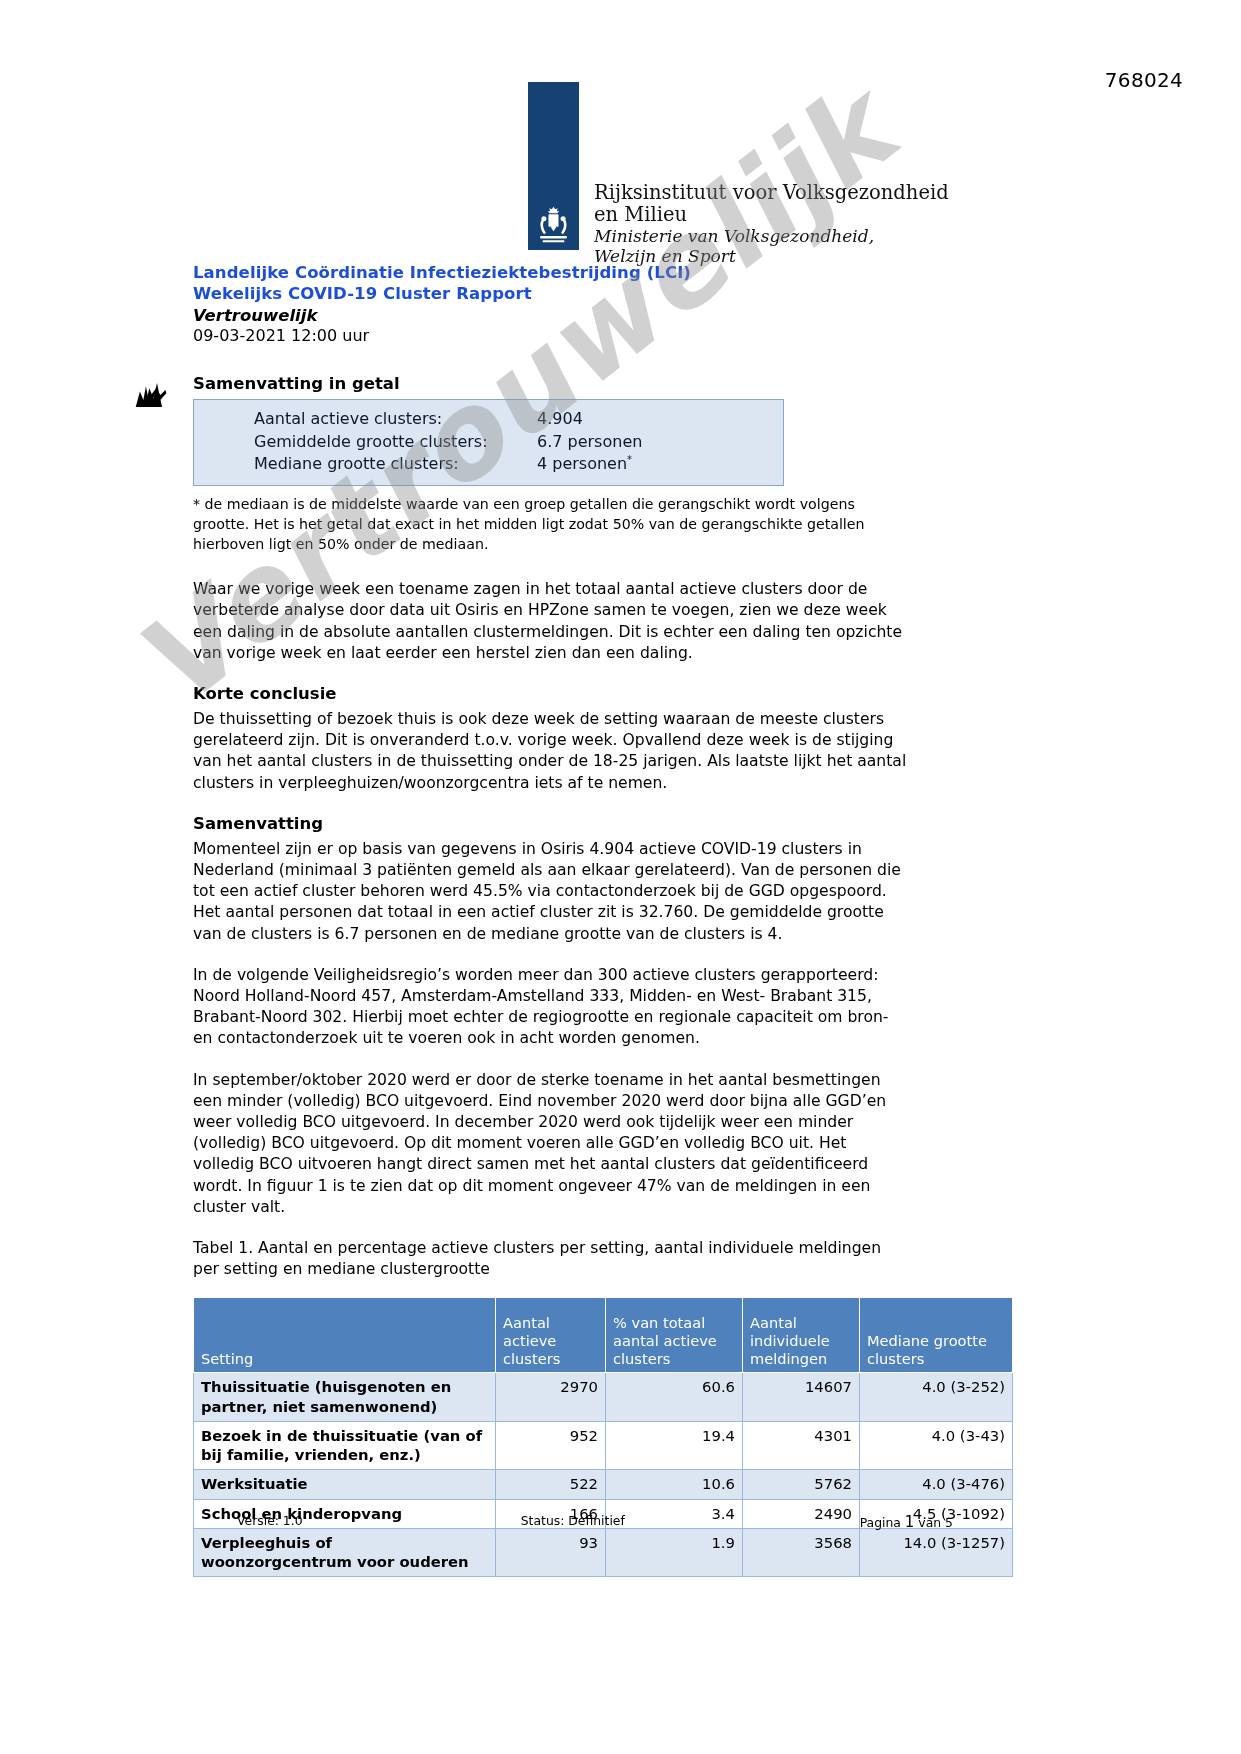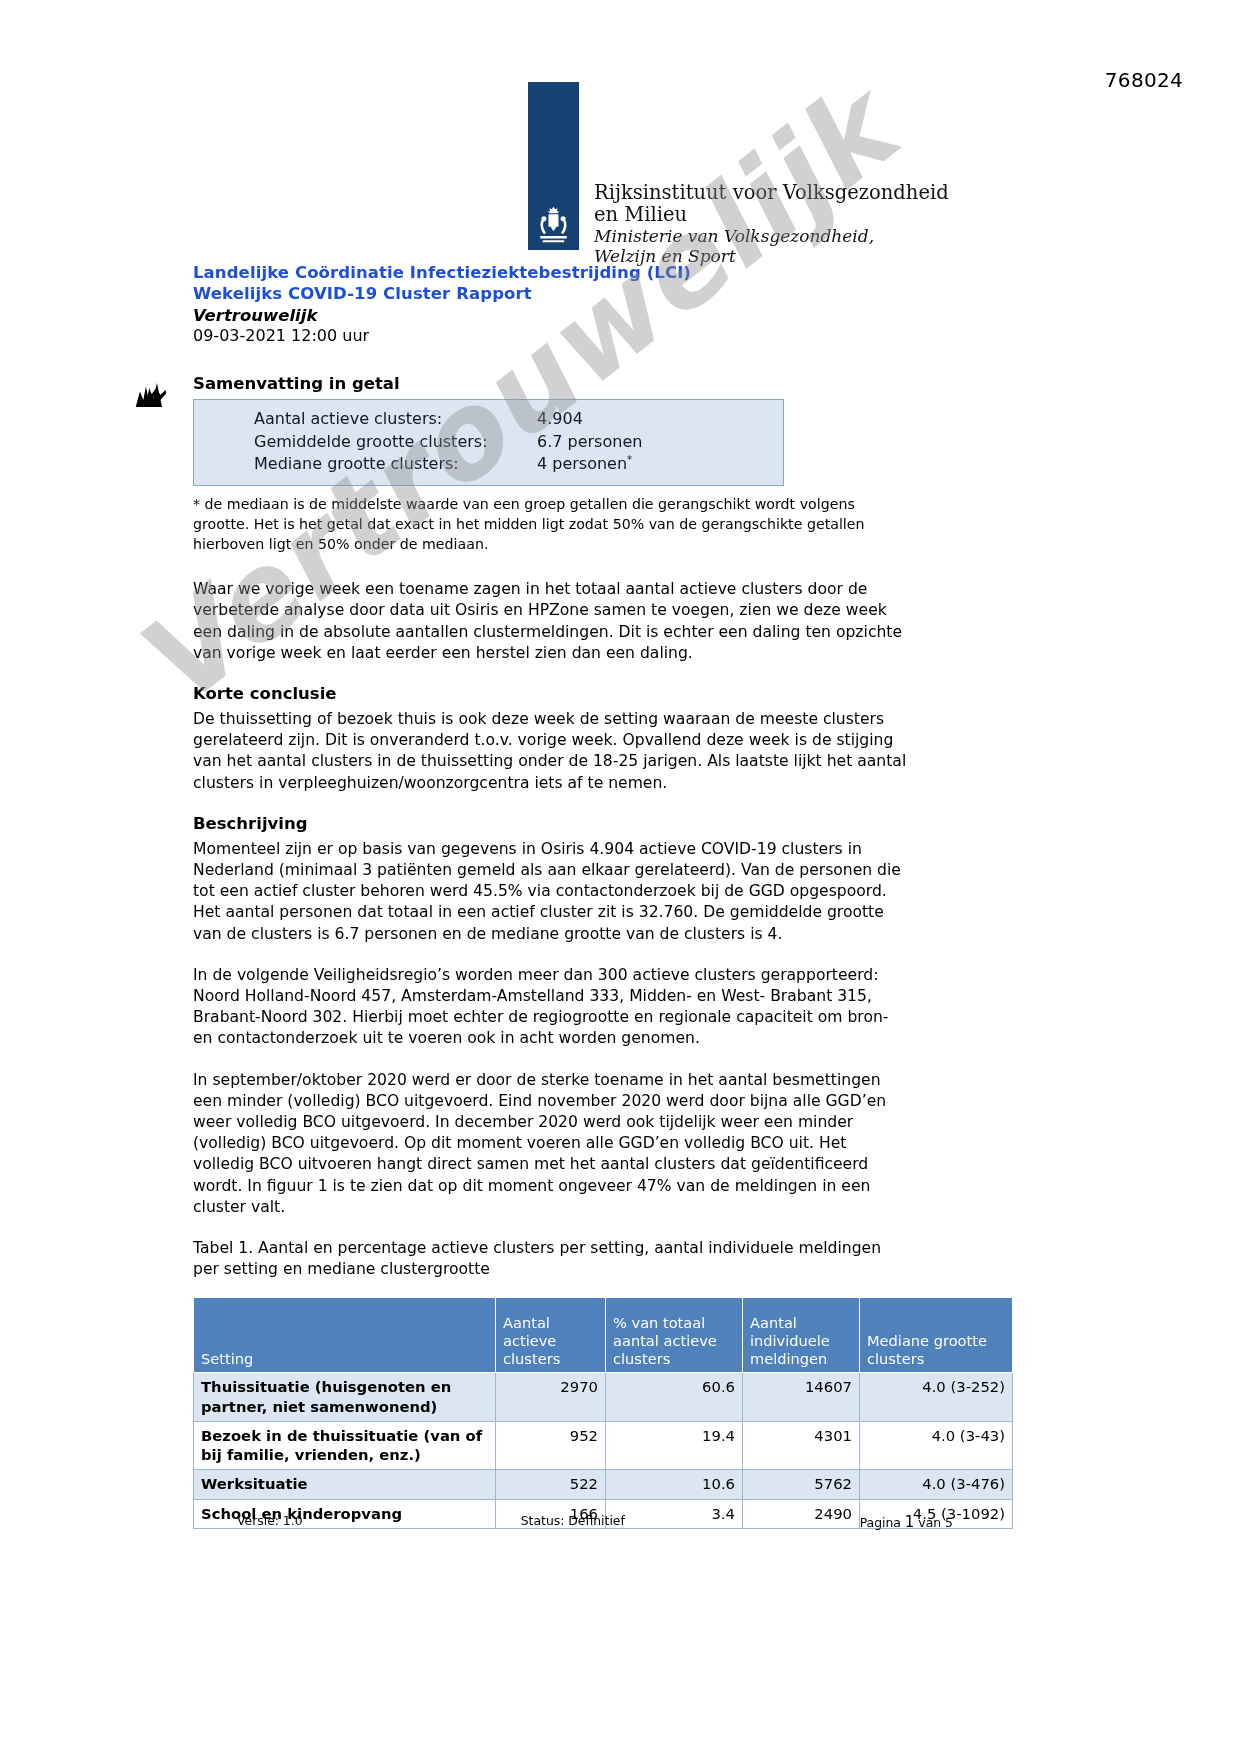--- a/index.html
+++ b/index.html
@@ -325,21 +325,21 @@
 
     <p class="body">Waar we vorige week een toename zagen in het totaal aantal actieve clusters door de verbeterde analyse door data uit Osiris en HPZone samen te voegen, zien we deze week een daling in de absolute aantallen clustermeldingen. Dit is echter een daling ten opzichte van vorige week en laat eerder een herstel zien dan een daling.</p>
 
     <div class="gap-md"></div>
 
     <div class="h-sect">Korte conclusie</div>
     <p class="body">De thuissetting of bezoek thuis is ook deze week de setting waaraan de meeste clusters gerelateerd zijn. Dit is onveranderd t.o.v. vorige week. Opvallend deze week is de stijging van het aantal clusters in de thuissetting onder de 18-25 jarigen. Als laatste lijkt het aantal clusters in verpleeghuizen/woonzorgcentra iets af te nemen.</p>
 
     <div class="gap-md"></div>
 
-    <div class="h-sect">Beschrijving</div>
+    <div class="h-sect">Samenvatting</div>
     <p class="body">Momenteel zijn er op basis van gegevens in Osiris 4.904 actieve COVID-19 clusters in Nederland (minimaal 3 patiënten gemeld als aan elkaar gerelateerd). Van de personen die tot een actief cluster behoren werd 45.5% via contactonderzoek bij de GGD opgespoord. Het aantal personen dat totaal in een actief cluster zit is 32.760. De gemiddelde grootte van de clusters is 6.7 personen en de mediane grootte van de clusters is 4.</p>
 
     <div class="gap-md"></div>
 
     <p class="body">In de volgende Veiligheidsregio’s worden meer dan 300 actieve clusters gerapporteerd: Noord Holland-Noord 457, Amsterdam-Amstelland 333, Midden- en West- Brabant 315, Brabant-Noord 302. Hierbij moet echter de regiogrootte en regionale capaciteit om bron- en contactonderzoek uit te voeren ook in acht worden genomen.</p>
 
     <div class="gap-md"></div>
 
     <p class="body">In september/oktober 2020 werd er door de sterke toename in het aantal besmettingen een minder (volledig) BCO uitgevoerd. Eind november 2020 werd door bijna alle GGD’en weer volledig BCO uitgevoerd. In december 2020 werd ook tijdelijk weer een minder (volledig) BCO uitgevoerd. Op dit moment voeren alle GGD’en volledig BCO uit.  Het volledig BCO uitvoeren hangt direct samen met het aantal clusters dat geïdentificeerd wordt. In figuur 1 is te zien dat op dit moment ongeveer 47% van de meldingen in een cluster valt.</p>
 
@@ -379,20 +379,27 @@
           <td class="num">5762</td>
           <td class="med">4.0 (3-476)</td>
         </tr>
         <tr class="plain">
           <td class="setting">School en kinderopvang</td>
           <td class="num">166</td>
           <td class="num">3.4</td>
           <td class="num">2490</td>
           <td class="med">4.5 (3-1092)</td>
         </tr>
+        <tr class="alt">
+          <td class="setting">Verpleeghuis of woonzorgcentrum voor ouderen</td>
+          <td class="num">93</td>
+          <td class="num">1.9</td>
+          <td class="num">3568</td>
+          <td class="med">14.0 (3-1257)</td>
+        </tr>
       </tbody>
     </table>
   </div>
 
   <div class="footer">
     <span>Versie: 1.0</span>
     <span>Status: Definitief</span>
     <span class="f-right"><span>Pagina</span> <span class="pgnum">1</span> <span>van</span> <span>5</span></span>
   </div>
 

